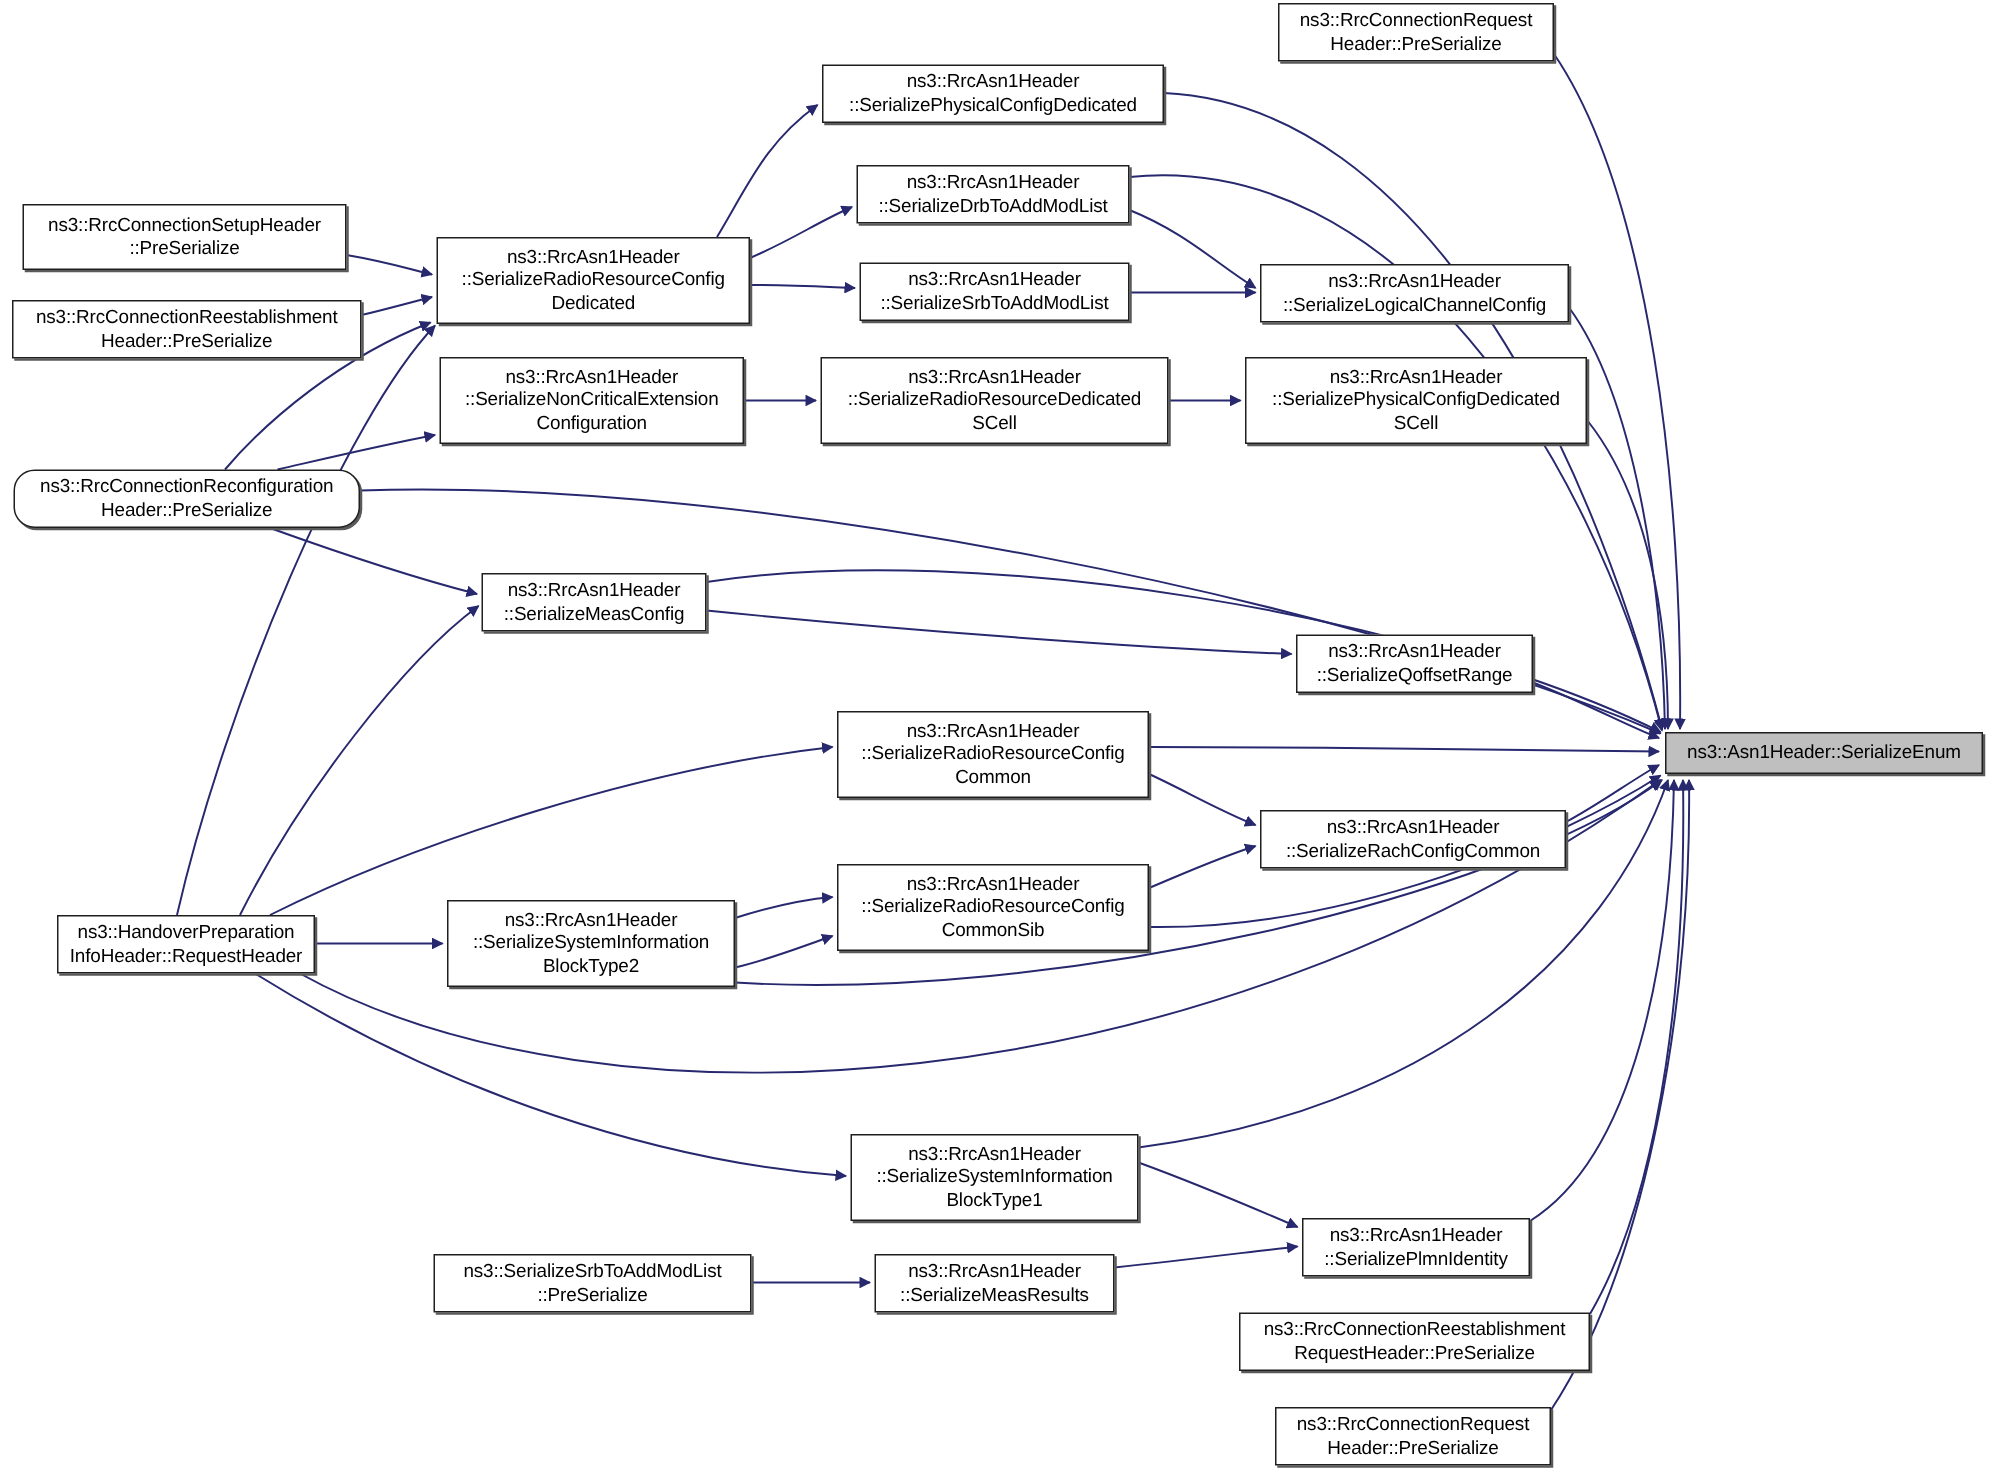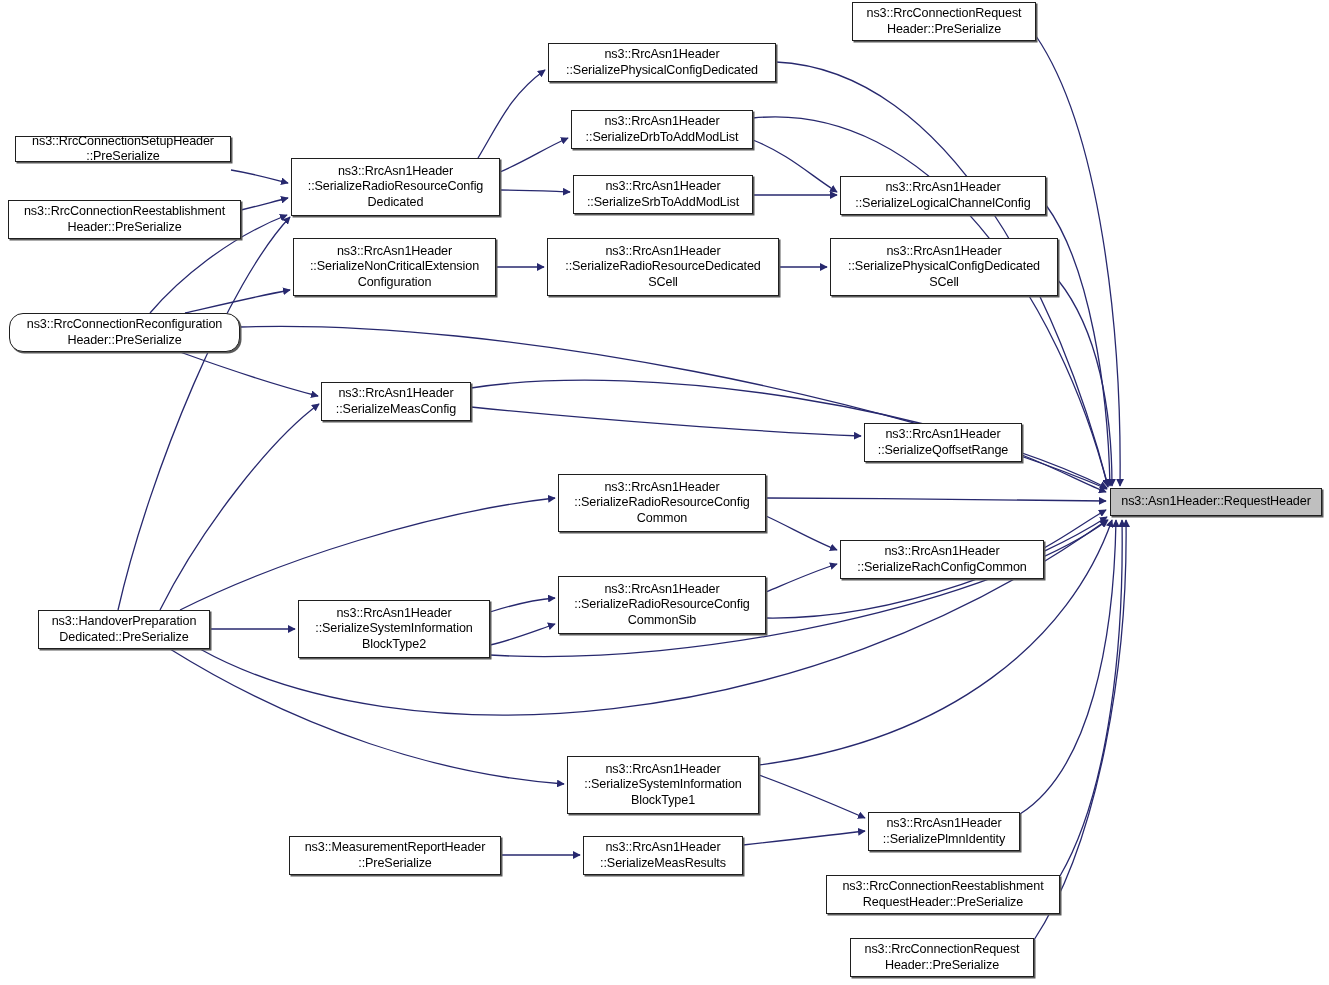--- a/index.html
+++ b/index.html
@@ -99,29 +99,29 @@
         <path d="M759,765 C950,740 1070,640 1112,520" fill="none" stroke="#27286e" stroke-width="1.3" marker-end="url(#arrow)"></path>
         <path d="M743,845 C790,840 830,835 865,831" fill="none" stroke="#27286e" stroke-width="1.3" marker-end="url(#arrow)"></path>
         <path d="M501,855 C528,855 556,855 580,855" fill="none" stroke="#27286e" stroke-width="1.3" marker-end="url(#arrow)"></path>
         <path d="M1020,814 C1090,770 1114,640 1116,520" fill="none" stroke="#27286e" stroke-width="1.3" marker-end="url(#arrow)"></path>
         <path d="M1036,36 C1100,130 1122,330 1120,486" fill="none" stroke="#27286e" stroke-width="1.3" marker-end="url(#arrow)"></path>
         <path d="M1060,876 C1110,790 1124,640 1122,520" fill="none" stroke="#27286e" stroke-width="1.3" marker-end="url(#arrow)"></path>
         <path d="M1034,940 C1100,840 1128,660 1126,520" fill="none" stroke="#27286e" stroke-width="1.3" marker-end="url(#arrow)"></path>
       </g>
   </svg>
   <div id="nodes">
-      <div class="node" style="left: 15px; top: 136px; width: 216px; height: 26px;"><span class="label">ns3::RrcConnectionSetupHeader
+      <div class="node" style="left: 15px; top: 136px; width: 216px; height: 44px;"><span class="label">ns3::RrcConnectionSetupHeader
 ::PreSerialize</span></div>
       <div class="node" style="left: 8px; top: 200px; width: 233px; height: 39px;"><span class="label">ns3::RrcConnectionReestablishment
 Header::PreSerialize</span></div>
       <div class="node" style="left: 9px; top: 313px; width: 231px; height: 39px; border-radius: 14px;"><span class="label">ns3::RrcConnectionReconfiguration
 Header::PreSerialize</span></div>
       <div class="node" style="left: 38px; top: 610px; width: 172px; height: 39px;"><span class="label">ns3::HandoverPreparation
-Dedicated::PreSerialize</span></div>
-      <div class="node" style="left: 289px; top: 836px; width: 212px; height: 39px;"><span class="label">ns3::MeasurementReportHeader
+InfoHeader::RequestHeader</span></div>
+      <div class="node" style="left: 289px; top: 836px; width: 212px; height: 39px;"><span class="label">ns3::SerializeSrbToAddModList
 ::PreSerialize</span></div>
       <div class="node" style="left: 291px; top: 158px; width: 209px; height: 58px;"><span class="label">ns3::RrcAsn1Header
 ::SerializeRadioResourceConfig
 Dedicated</span></div>
       <div class="node" style="left: 293px; top: 238px; width: 203px; height: 58px;"><span class="label">ns3::RrcAsn1Header
 ::SerializeNonCriticalExtension
 Configuration</span></div>
       <div class="node" style="left: 321px; top: 382px; width: 150px; height: 39px;"><span class="label">ns3::RrcAsn1Header
 ::SerializeMeasConfig</span></div>
       <div class="node" style="left: 298px; top: 600px; width: 192px; height: 58px;"><span class="label">ns3::RrcAsn1Header
@@ -157,15 +157,15 @@
       <div class="node" style="left: 864px; top: 423px; width: 158px; height: 39px;"><span class="label">ns3::RrcAsn1Header
 ::SerializeQoffsetRange</span></div>
       <div class="node" style="left: 840px; top: 540px; width: 204px; height: 39px;"><span class="label">ns3::RrcAsn1Header
 ::SerializeRachConfigCommon</span></div>
       <div class="node" style="left: 868px; top: 812px; width: 152px; height: 39px;"><span class="label">ns3::RrcAsn1Header
 ::SerializePlmnIdentity</span></div>
       <div class="node" style="left: 826px; top: 875px; width: 234px; height: 39px;"><span class="label">ns3::RrcConnectionReestablishment
 RequestHeader::PreSerialize</span></div>
       <div class="node" style="left: 850px; top: 938px; width: 184px; height: 39px;"><span class="label">ns3::RrcConnectionRequest
 Header::PreSerialize</span></div>
-      <div class="node target" style="left: 1110px; top: 488px; width: 212px; height: 28px;"><span class="label">ns3::Asn1Header::RequestHeader</span></div>
+      <div class="node target" style="left: 1110px; top: 488px; width: 212px; height: 28px;"><span class="label">ns3::Asn1Header::SerializeEnum</span></div>
     </div>
 </div>
 
 </body></html>

